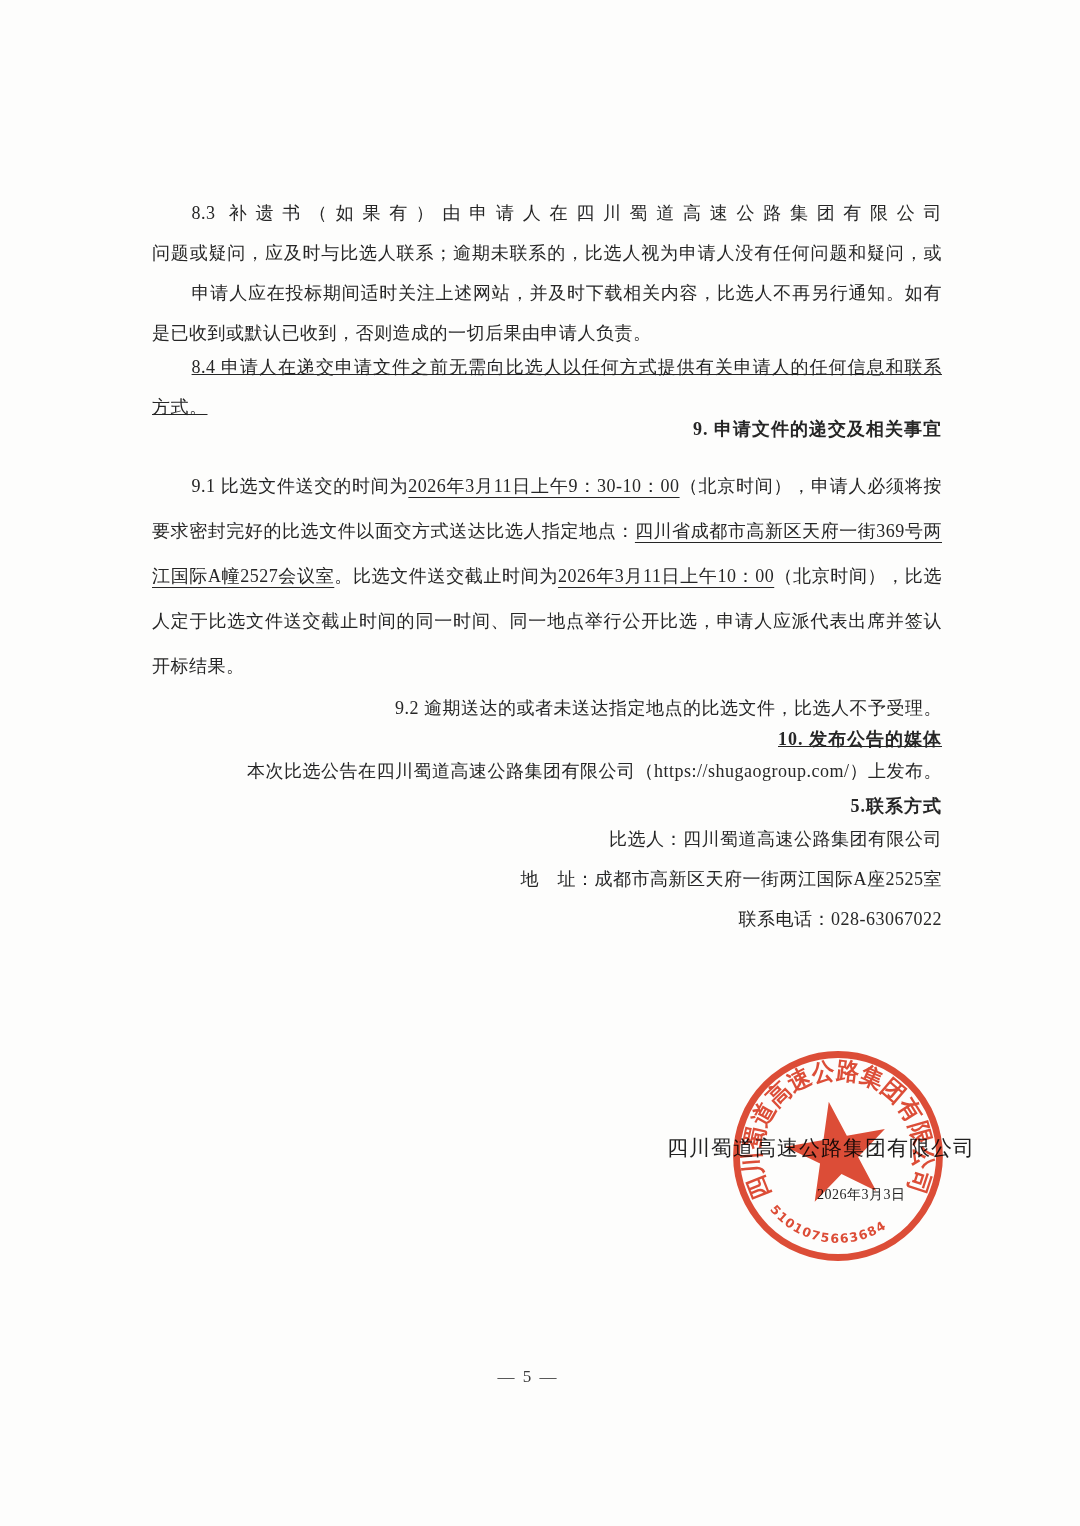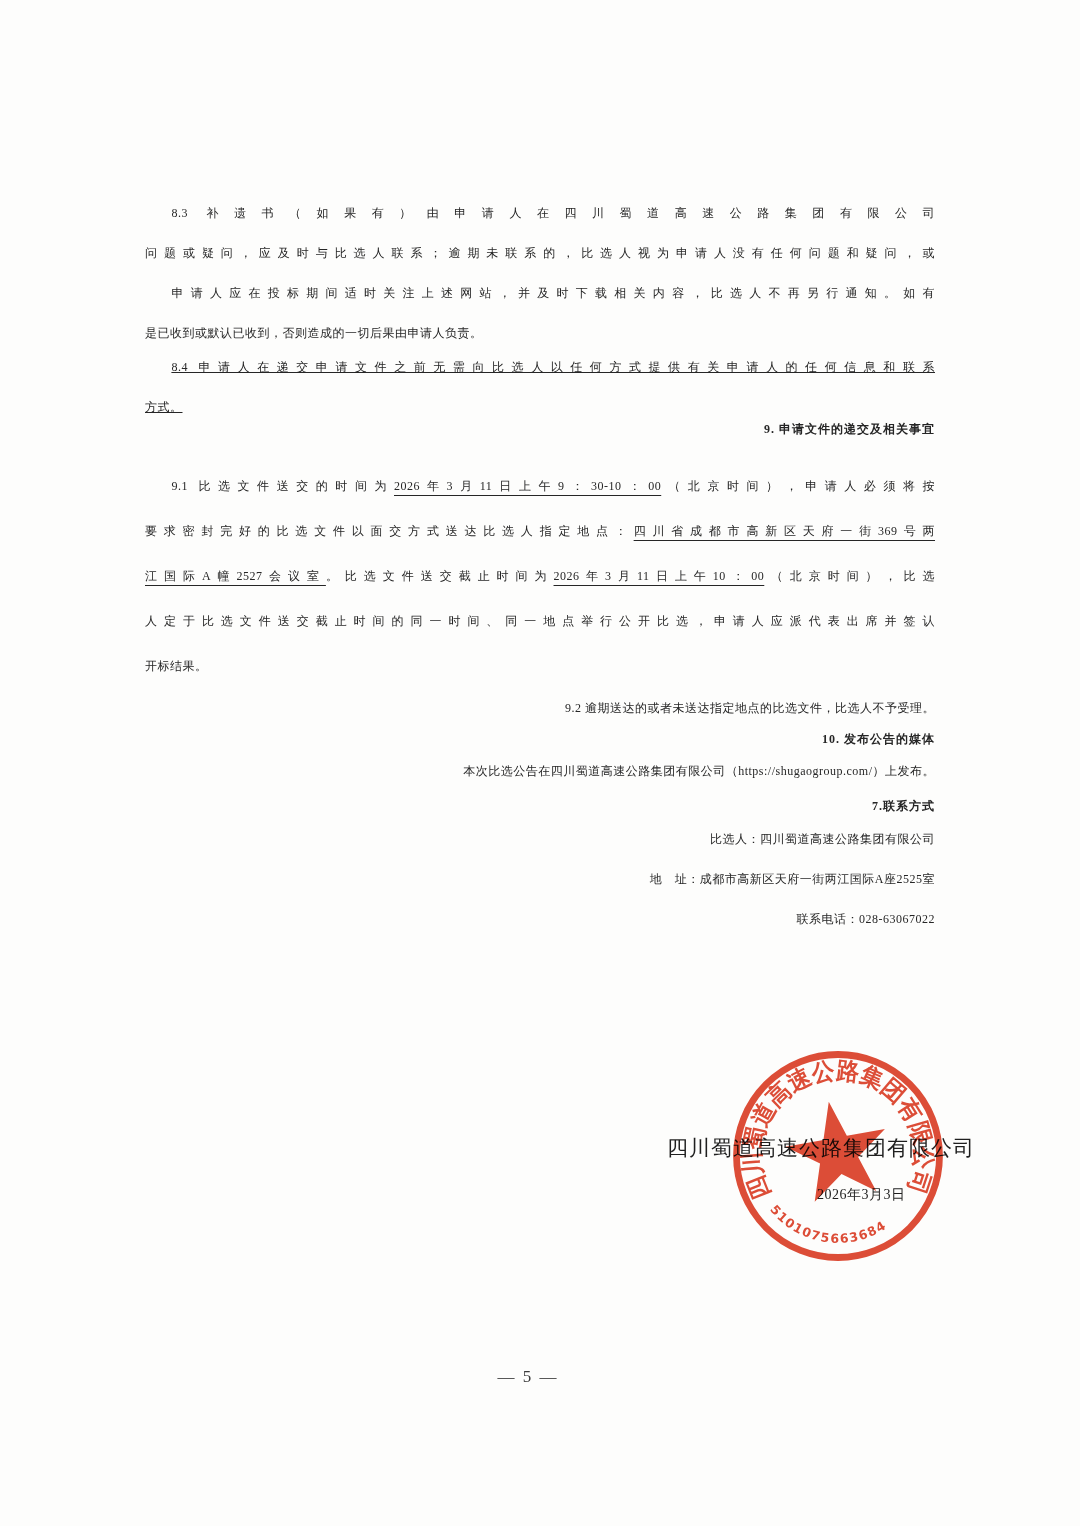--- a/index.html
+++ b/index.html
@@ -10,40 +10,40 @@
     position: relative;
     overflow: hidden;
   }
   .page {
     position: absolute; left: 0; top: 0;
     width: 1080px; height: 1526px;
     background: #fdfdfc;
   }
   .content {
     position: absolute;
-    left: 145px; top: 193px;
+    left: 152px; top: 193px;
     width: 790px;
-    font-size: 12px;
+    font-size: 18px;
     color: #262626;
     line-height: 40px;
     letter-spacing: 0.5px;
   }
   .para { margin: 0; }
   .line { white-space: nowrap; }
   
   .jl { white-space: normal; text-align: justify; text-align-last: justify; }
   .ind { text-indent: 2.2em; text-align: right; }
   .h { font-weight: bold; letter-spacing: 1px; }
   .u { text-decoration: underline; text-underline-offset: 5px; text-decoration-thickness: 1.3px; }
 
   .m-s84 { margin-top: -6px; text-decoration: underline; }
   .m-h9  { margin-top: -18px; }
   .m-s91 { margin-top: 15px; line-height: 45px; }
   .m-s92 { margin-top: -1px; }
-  .m-h10 { margin-top: -9px; }
+  .m-h10 { margin-top: -9px; text-decoration: underline; }
   .m-p10 { margin-top: -8px; }
   .m-h11 { margin-top: -5px; }
   .m-ct  { margin-top: -7px; }
 
   
   .sig-company {
     position: absolute; left: 667px; top: 1134px;
     font-size: 21px; color: #1f1f1f; letter-spacing: 1px;
     z-index: 3; mix-blend-mode: multiply; white-space: nowrap;
   }
@@ -94,21 +94,21 @@
       <div class="line jl"><span>人定于比选文件送交截止时间的同一时间、同一地点举行公开比选，申请人应派代表出席并签认</span></div>
       <div class="line"><span>开标结果。</span></div>
     </div>
 
     <div class="para ind m-s92">9.2 逾期送达的或者未送达指定地点的比选文件，比选人不予受理。</div>
 
     <div class="para h ind m-h10">10. 发布公告的媒体</div>
 
     <div class="para ind m-p10">本次比选公告在四川蜀道高速公路集团有限公司（https://shugaogroup.com/）上发布。</div>
 
-    <div class="para h ind m-h11">7.联系方式</div>
+    <div class="para h ind m-h11">5.联系方式</div>
 
     <div class="para m-ct">
       <div class="line ind">比选人：四川蜀道高速公路集团有限公司</div>
       <div class="line ind">地　址：成都市高新区天府一街两江国际A座2525室</div>
       <div class="line ind">联系电话：028-63067022</div>
     </div>
 
   </div>
 
   <svg class="stamp" viewBox="0 0 240 240" xmlns="http://www.w3.org/2000/svg">

